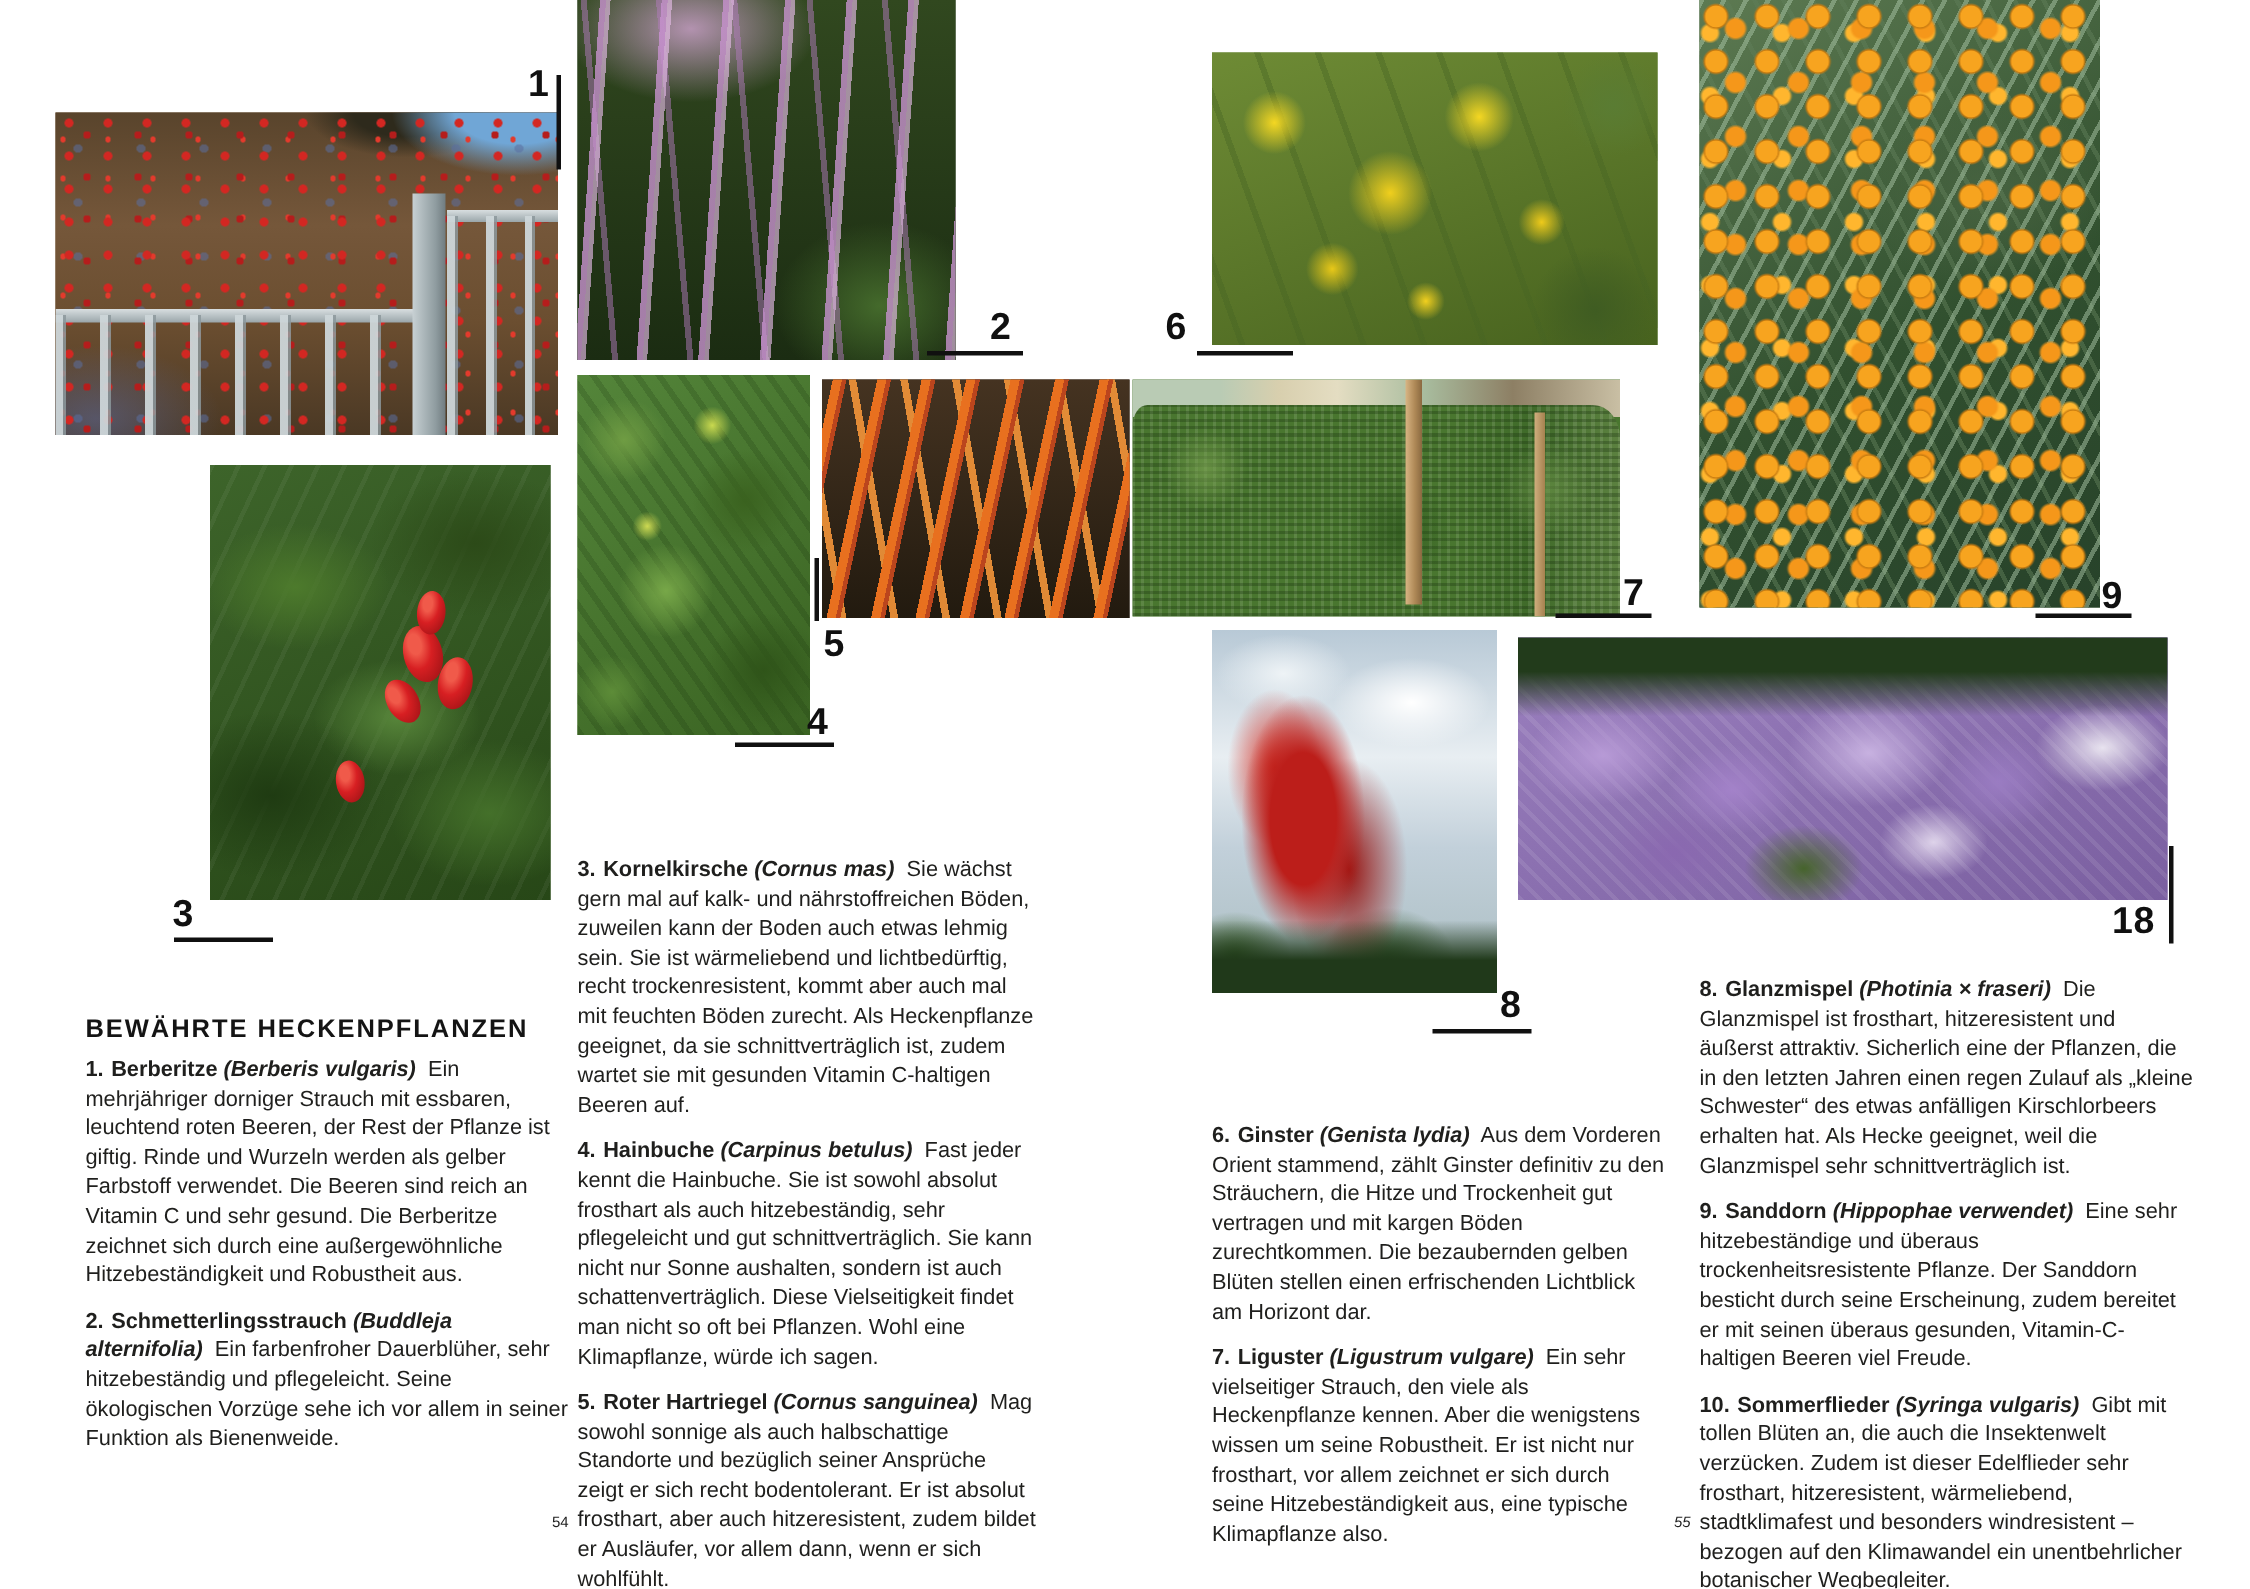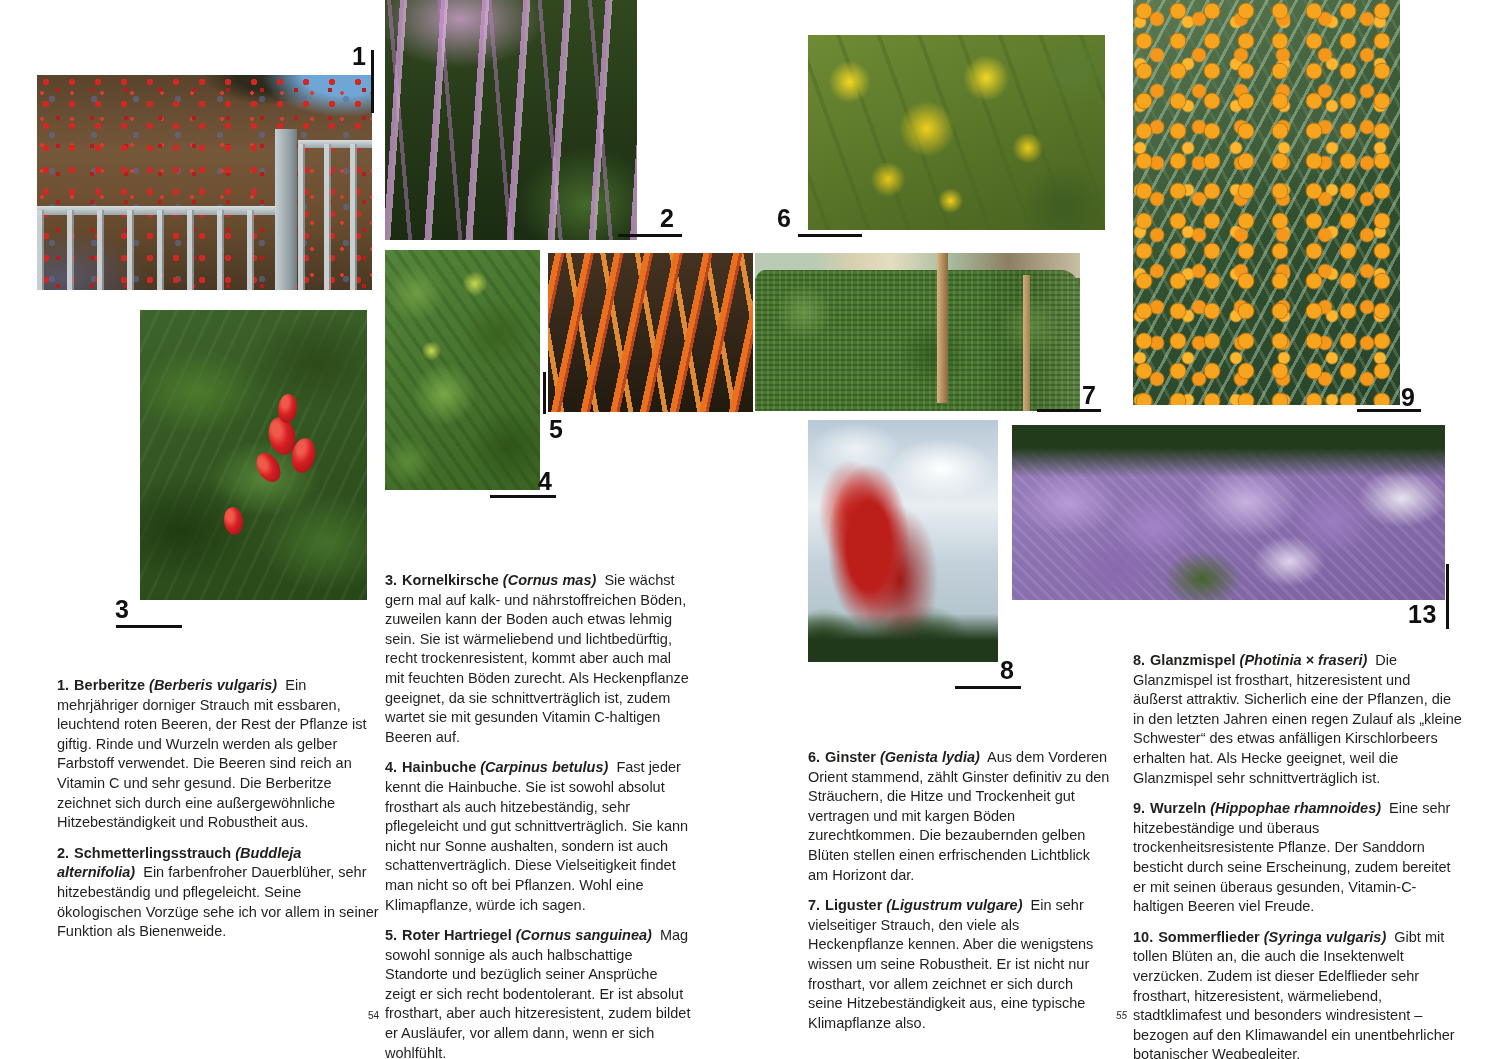--- a/index.html
+++ b/index.html
@@ -217,24 +217,25 @@
 
   <span class="marker-num" style="left:1082px;top:383px;">7</span>
   <div class="hrule" style="left:1037px;top:409px;width:64px;"></div>
 
   <span class="marker-num" style="left:1000px;top:658px;">8</span>
   <div class="hrule" style="left:955px;top:686px;width:66px;"></div>
 
   <span class="marker-num" style="left:1401px;top:385px;">9</span>
   <div class="hrule" style="left:1357px;top:409px;width:64px;"></div>
 
-  <span class="marker-num" style="left:1408px;top:602px;">13</span>
+  <span class="marker-num" style="left:1408px;top:602px;">18</span>
   <div class="vrule" style="left:1446px;top:564px;height:65px;"></div>
 
   <div class="col" style="left:57px;top:676px;width:323px;">
+    <h1 class="headline">BEWÄHRTE HECKENPFLANZEN</h1>
 
     <p class="item"><span class="num">1.</span><span class="name">Berberitze</span> <span class="latin">(Berberis vulgaris)</span>&nbsp; <span class="body">Ein mehrjähriger dorniger Strauch mit essbaren, leuchtend roten Beeren, der Rest der Pflanze ist giftig. Rinde und Wurzeln werden als gelber Farbstoff verwendet. Die Beeren sind reich an Vitamin C und sehr gesund. Die Berberitze zeichnet sich durch eine außergewöhnliche Hitzebeständigkeit und Robustheit aus.</span></p>
 
     <p class="item"><span class="num">2.</span><span class="name">Schmetterlingsstrauch</span> <span class="latin">(Buddleja alternifolia)</span>&nbsp; <span class="body">Ein farbenfroher Dauerblüher, sehr hitzebeständig und pflegeleicht. Seine ökologischen Vorzüge sehe ich vor allem in seiner Funktion als Bienenweide.</span></p>
   </div>
 
   <div class="col" style="left:385px;top:571px;width:306px;">
     <p class="item"><span class="num">3.</span><span class="name">Kornelkirsche</span> <span class="latin">(Cornus mas)</span>&nbsp; <span class="body">Sie wächst gern mal auf kalk- und nährstoffreichen Böden, zuweilen kann der Boden auch etwas lehmig sein. Sie ist wärmeliebend und lichtbedürftig, recht trockenresistent, kommt aber auch mal mit feuchten Böden zurecht. Als Heckenpflanze geeignet, da sie schnittverträglich ist, zudem wartet sie mit gesunden Vitamin C-haltigen Beeren auf.</span></p>
 
     <p class="item"><span class="num">4.</span><span class="name">Hainbuche</span> <span class="latin">(Carpinus betulus)</span>&nbsp; <span class="body">Fast jeder kennt die Hainbuche. Sie ist sowohl absolut frosthart als auch hitzebeständig, sehr pflegeleicht und gut schnittverträglich. Sie kann nicht nur Sonne aushalten, sondern ist auch schattenverträglich. Diese Vielseitigkeit findet man nicht so oft bei Pflanzen. Wohl eine Klimapflanze, würde ich sagen.</span></p>
@@ -244,21 +245,21 @@
 
   <div class="col" style="left:808px;top:748px;width:303px;">
     <p class="item"><span class="num">6.</span><span class="name">Ginster</span> <span class="latin">(Genista lydia)</span>&nbsp; <span class="body">Aus dem Vorderen Orient stammend, zählt Ginster definitiv zu den Sträuchern, die Hitze und Trockenheit gut vertragen und mit kargen Böden zurechtkommen. Die bezaubernden gelben Blüten stellen einen erfrischenden Lichtblick am Horizont dar.</span></p>
 
     <p class="item"><span class="num">7.</span><span class="name">Liguster</span> <span class="latin">(Ligustrum vulgare)</span>&nbsp; <span class="body">Ein sehr vielseitiger Strauch, den viele als Heckenpflanze kennen. Aber die wenigstens wissen um seine Robustheit. Er ist nicht nur frosthart, vor allem zeichnet er sich durch seine Hitzebeständigkeit aus, eine typische Klimapflanze also.</span></p>
   </div>
 
   <div class="col" style="left:1133px;top:651px;width:329px;">
     <p class="item"><span class="num">8.</span><span class="name">Glanzmispel</span> <span class="latin">(Photinia × fraseri)</span>&nbsp; <span class="body">Die Glanzmispel ist frosthart, hitzeresistent und äußerst attraktiv. Sicherlich eine der Pflanzen, die in den letzten Jahren einen regen Zulauf als „kleine Schwester“ des etwas anfälligen Kirschlorbeers erhalten hat. Als Hecke geeignet, weil die Glanzmispel sehr schnittverträglich ist.</span></p>
 
-    <p class="item"><span class="num">9.</span><span class="name">Wurzeln</span> <span class="latin">(Hippophae rhamnoides)</span>&nbsp; <span class="body">Eine sehr hitzebeständige und überaus trockenheitsresistente Pflanze. Der Sanddorn besticht durch seine Erscheinung, zudem bereitet er mit seinen überaus gesunden, Vitamin-C-haltigen Beeren viel Freude.</span></p>
+    <p class="item"><span class="num">9.</span><span class="name">Sanddorn</span> <span class="latin">(Hippophae verwendet)</span>&nbsp; <span class="body">Eine sehr hitzebeständige und überaus trockenheitsresistente Pflanze. Der Sanddorn besticht durch seine Erscheinung, zudem bereitet er mit seinen überaus gesunden, Vitamin-C-haltigen Beeren viel Freude.</span></p>
 
     <p class="item"><span class="num">10.</span><span class="name">Sommerflieder</span> <span class="latin">(Syringa vulgaris)</span>&nbsp; <span class="body">Gibt mit tollen Blüten an, die auch die Insektenwelt verzücken. Zudem ist dieser Edelflieder sehr frosthart, hitzeresistent, wärmeliebend, stadtklimafest und besonders windresistent – bezogen auf den Klimawandel ein unentbehrlicher botanischer Wegbegleiter.</span></p>
   </div>
 
   <span class="pagenum" style="left:368px;top:1010px;">54</span>
   <span class="pagenum" style="left:1116px;top:1010px;font-style:italic;">55</span>
 
 </div>
 
 </body></html>

